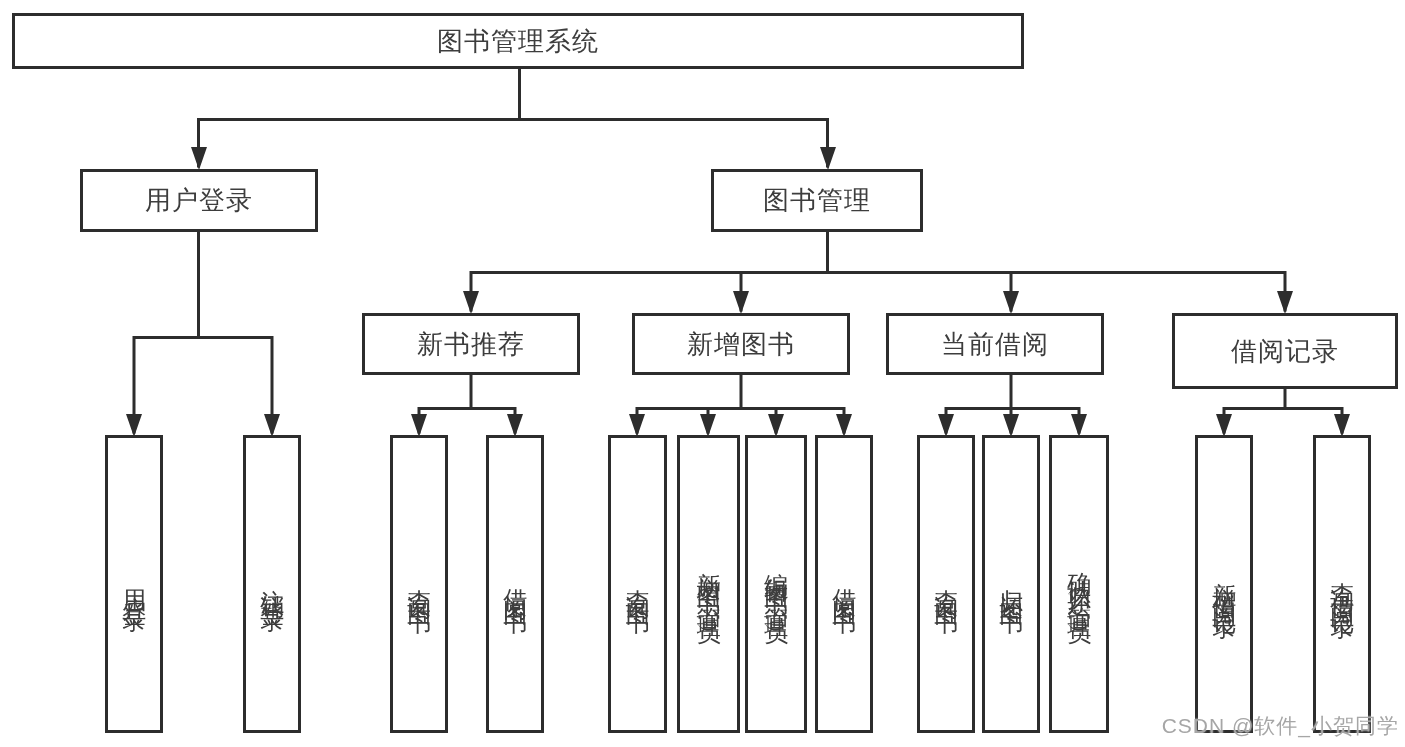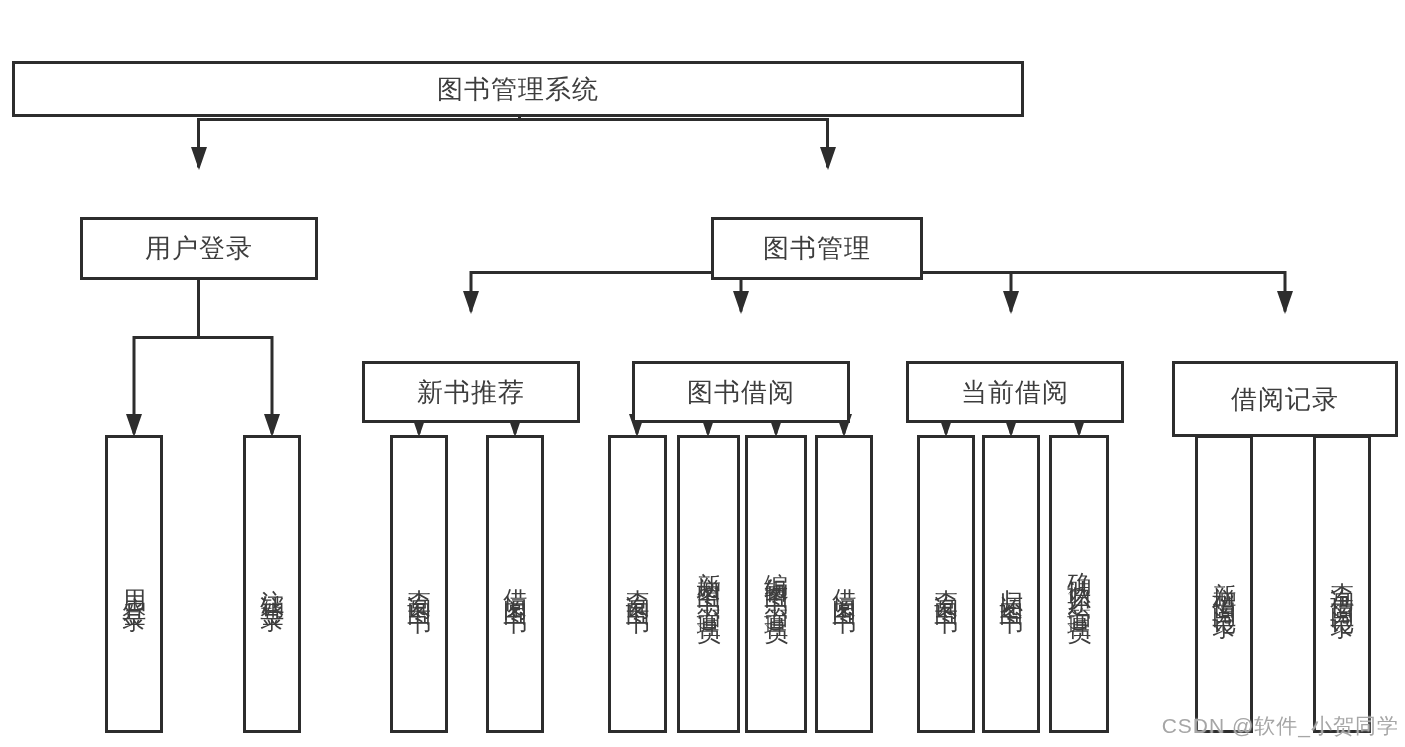--- a/index.html
+++ b/index.html
@@ -19,21 +19,21 @@
   .node {
     position: absolute;
     box-sizing: border-box;
     background: #ffffff;
     border: 3px solid #2d2d2d;
     display: flex;
     align-items: center;
     justify-content: center;
     color: #3d3d3d;
   }
-  .hnode { font-size: 26px; letter-spacing: 1px; white-space: nowrap; margin-top: 48px; }
+  .hnode { font-size: 26px; letter-spacing: 1px; white-space: nowrap; }
   .vnode span {
     writing-mode: vertical-rl;
     text-orientation: mixed;
     font-size: 24px;
     letter-spacing: 7px;
     line-height: 1.1;
     white-space: nowrap;
   }
   .watermark {
     position: absolute;
@@ -93,23 +93,23 @@
     <span>用户登录</span>
   </div>
   <div class="node hnode" style="left:711px; top:169px; width:212px; height:63px;">
     <span>图书管理</span>
   </div>
 
   <div class="node hnode" style="left:362px; top:313px; width:218px; height:62px;justify-content:center;">
     <span>新书推荐</span>
   </div>
   <div class="node hnode" style="left:632px; top:313px; width:218px; height:62px;">
-    <span>图书借阅</span>
+    <span>新增图书</span>
   </div>
-  <div class="node hnode" style="left:906px; top:313px; width:218px; height:62px;">
+  <div class="node hnode" style="left:886px; top:313px; width:218px; height:62px;">
     <span>当前借阅</span>
   </div>
   <div class="node hnode" style="left:1172px; top:313px; width:226px; height:76px;">
     <span>借阅记录</span>
   </div>
 
   <div class="node vnode" style="left:105px; top:435px; width:58px; height:298px;">
     <span>用户登录</span>
   </div>
   <div class="node vnode" style="left:243px; top:435px; width:58px; height:298px;">

